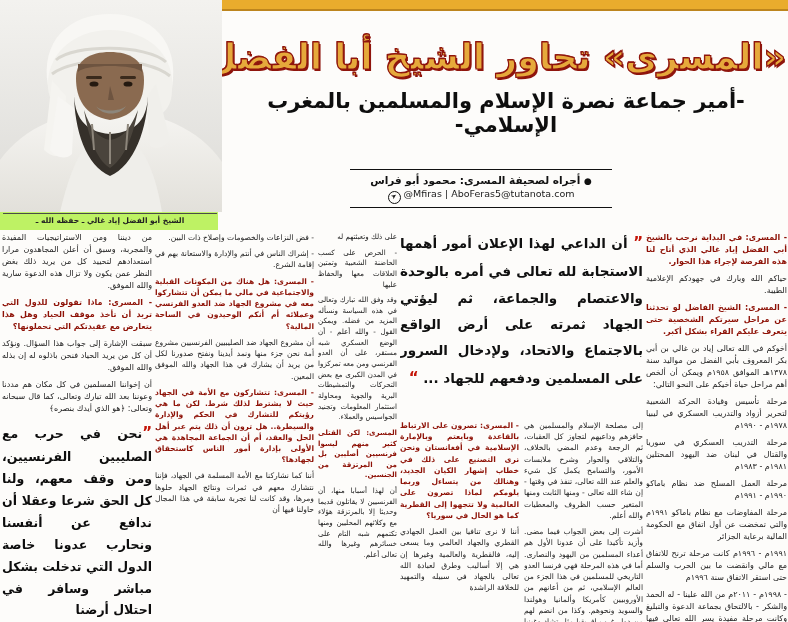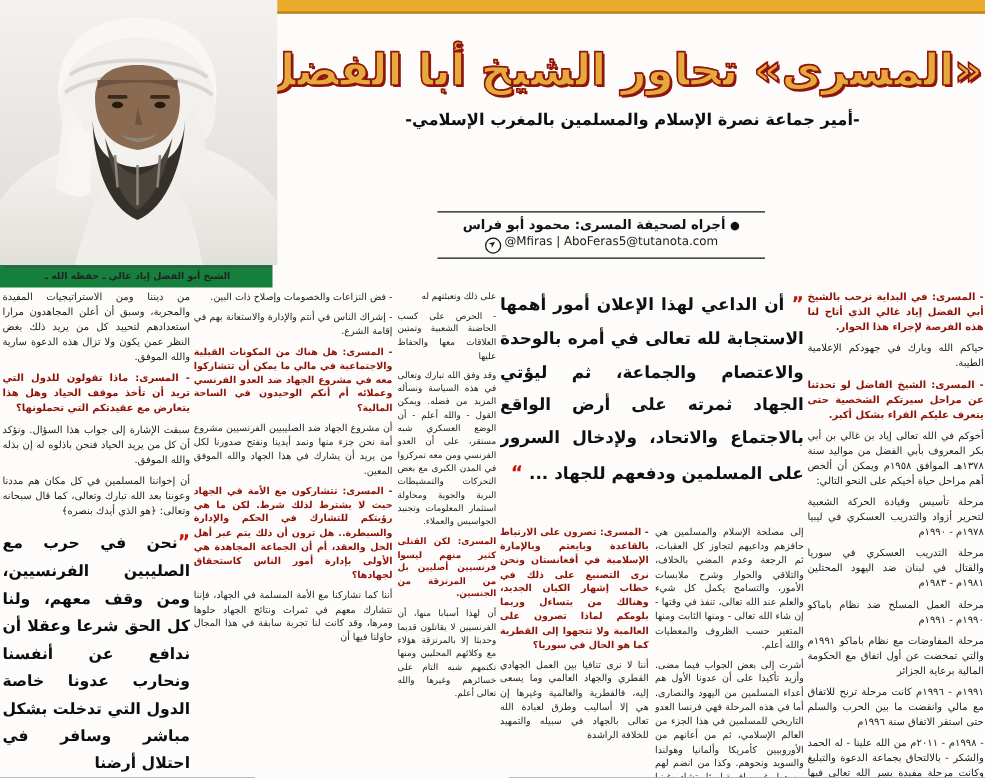--- a/index.html
+++ b/index.html
@@ -5,36 +5,36 @@
   html,body{margin:0;padding:0;background:#888;}
   #page{
     position:relative;width:788px;height:622px;margin:0 auto;
     background:#fdfcfa;overflow:hidden;
     font-family:"DejaVu Sans","Liberation Sans",sans-serif;
   }
   
   #topbar{position:absolute;left:0;top:0;width:788px;height:9px;
     background:#e9ac2d;border-bottom:2px solid #bd851d;z-index:1;}
   
-  #photo-wrap{position:absolute;left:0;top:0;width:218px;height:230px;background:#15803d;z-index:2;}
+  #photo-wrap{position:absolute;left:0;top:0;width:218px;height:230px;background:#bef264;z-index:2;}
   #photo{display:block;width:222px;height:212px;}
   #photo-caption{position:absolute;left:3px;top:213px;width:214px;
     border-top:1px solid #4a4a4a;padding-top:2px;
     font-size:7.5px;font-weight:bold;color:#222;text-align:center;direction:rtl;}
   
   #head-zone{position:absolute;left:226px;top:11px;width:560px;height:160px;text-align:center;}
   #headline{
     margin-top:26px;direction:rtl;
     font-size:35px;font-weight:bold;line-height:1.15;
     color:#e6a93b;
     -webkit-text-stroke:1.2px #8f150d;
     text-shadow:1.6px 1.6px 0 #8f150d, -0.6px -0.6px 0 #8f150d;
     letter-spacing:-1px;white-space:nowrap;
   }
-  #subheadline{margin-top:12px;direction:rtl;font-size:13px;font-weight:bold;color:#0e0e0e;}
+  #subheadline{margin-top:12px;direction:rtl;font-size:21px;font-weight:bold;color:#0e0e0e;}
   
   #byline-box{position:absolute;left:350px;top:169px;width:262px;
     border-top:1.6px solid #111;border-bottom:1.6px solid #111;
     padding:4px 0 3px 0;text-align:center;direction:rtl;}
   #byline-line{font-size:10.5px;font-weight:bold;color:#111;}
   #byline-line .dot{font-size:9px;}
   #contact-line{margin-top:2px;font-size:9.5px;color:#1a1a1a;direction:ltr;}
   .tg{display:inline-block;width:11px;height:11px;border:1px solid #111;border-radius:50%;
     font-size:7px;line-height:10px;text-align:center;vertical-align:-2px;margin-right:3px;}
   .tg span{display:inline-block;transform:rotate(-35deg) translate(0.5px,-0.5px);}

